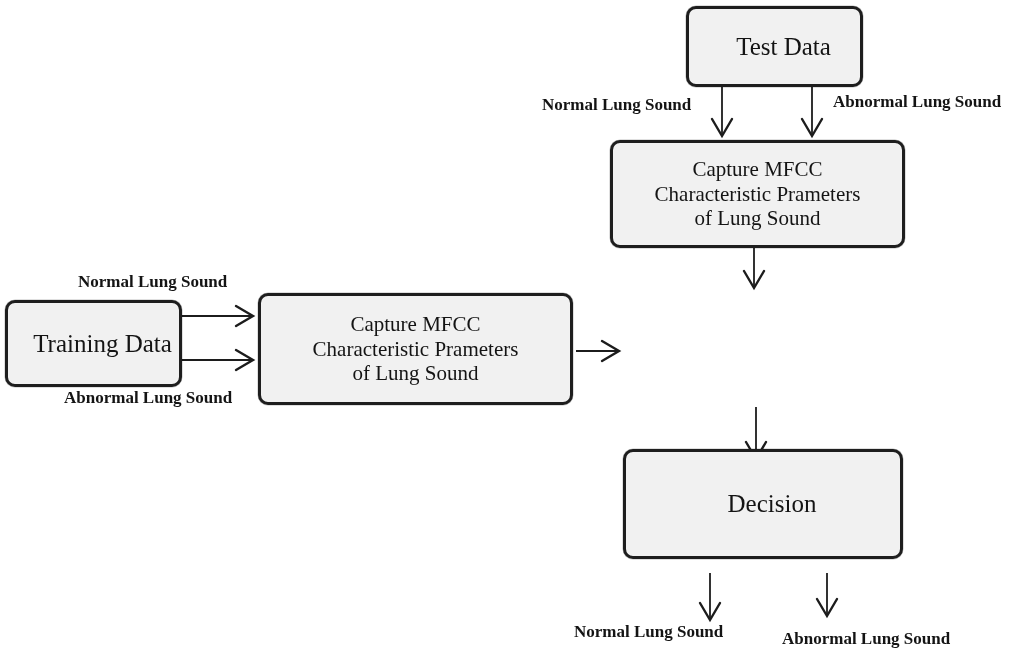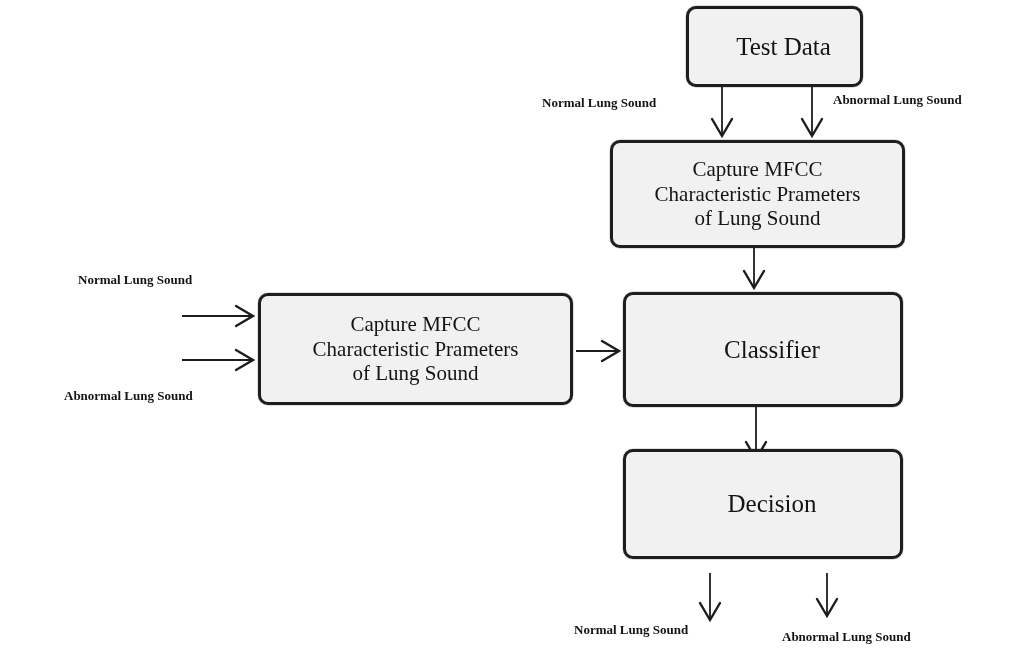--- a/index.html
+++ b/index.html
@@ -47,21 +47,21 @@
     text-align:center;
     color:var(--text);
     white-space:pre-line;
     line-height:1.18;
     box-shadow:0 0 0 0.5px rgba(0,0,0,0.25);
   }
   .box.big{font-size:25px;padding-left:18px;}
   .box.multi{font-size:21px;}
   .edge-label{
     position:absolute;
-    font-size:13px;
+    font-size:17px;
     font-weight:bold;
     color:var(--text);
     white-space:nowrap;
   }
   
   #box-test-data     {left:686px;top:6px;  width:177px;height:81px;}
   #box-capture-test  {left:610px;top:140px;width:295px;height:108px;}
   #box-capture-train {left:258px;top:293px;width:315px;height:112px;}
   #box-classifier    {left:623px;top:292px;width:280px;height:115px;}
   #box-decision      {left:623px;top:449px;width:280px;height:110px;}
@@ -96,22 +96,22 @@
     <line class="arrow-line" x1="827" y1="573" x2="827" y2="616" marker-end="url(#openArrow)"></line>
   </svg>
 
   <div class="box big" id="box-test-data">Test Data</div>
   <div class="box multi" id="box-capture-test">Capture MFCC
 Characteristic Prameters
 of Lung Sound</div>
   <div class="box multi" id="box-capture-train">Capture MFCC
 Characteristic Prameters
 of Lung Sound</div>
-  <div class="box big" id="box-classifier">Classifier</div>
   <div class="box big" id="box-decision">Decision</div>
+  <div class="box big" id="box-training-data">Training Data</div>
 
   <div class="edge-label" id="lbl-test-normal">Normal Lung Sound</div>
   <div class="edge-label" id="lbl-test-abnormal">Abnormal Lung Sound</div>
   <div class="edge-label" id="lbl-train-normal">Normal Lung Sound</div>
   <div class="edge-label" id="lbl-train-abnormal">Abnormal Lung Sound</div>
   <div class="edge-label" id="lbl-decision-normal">Normal Lung Sound</div>
   <div class="edge-label" id="lbl-decision-abnormal">Abnormal Lung Sound</div>
 
 </div>
 

